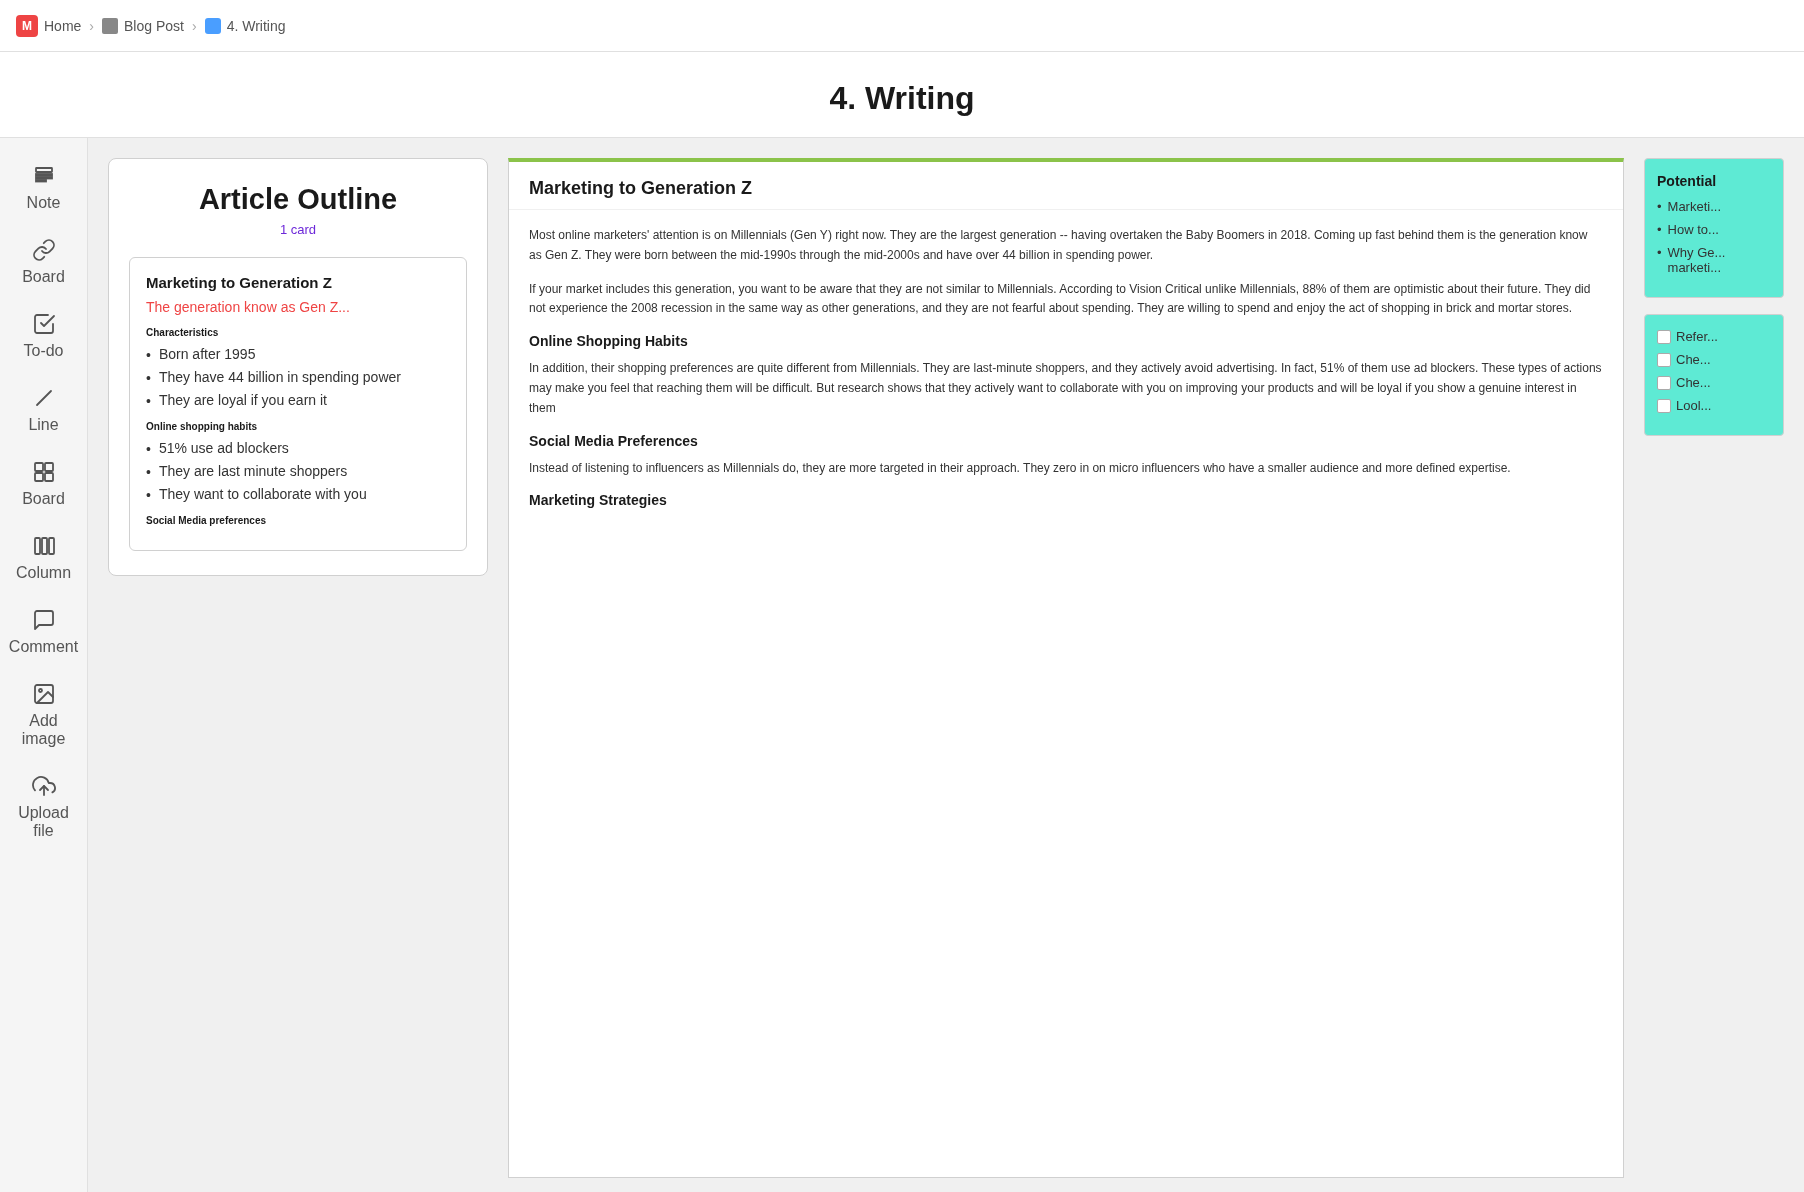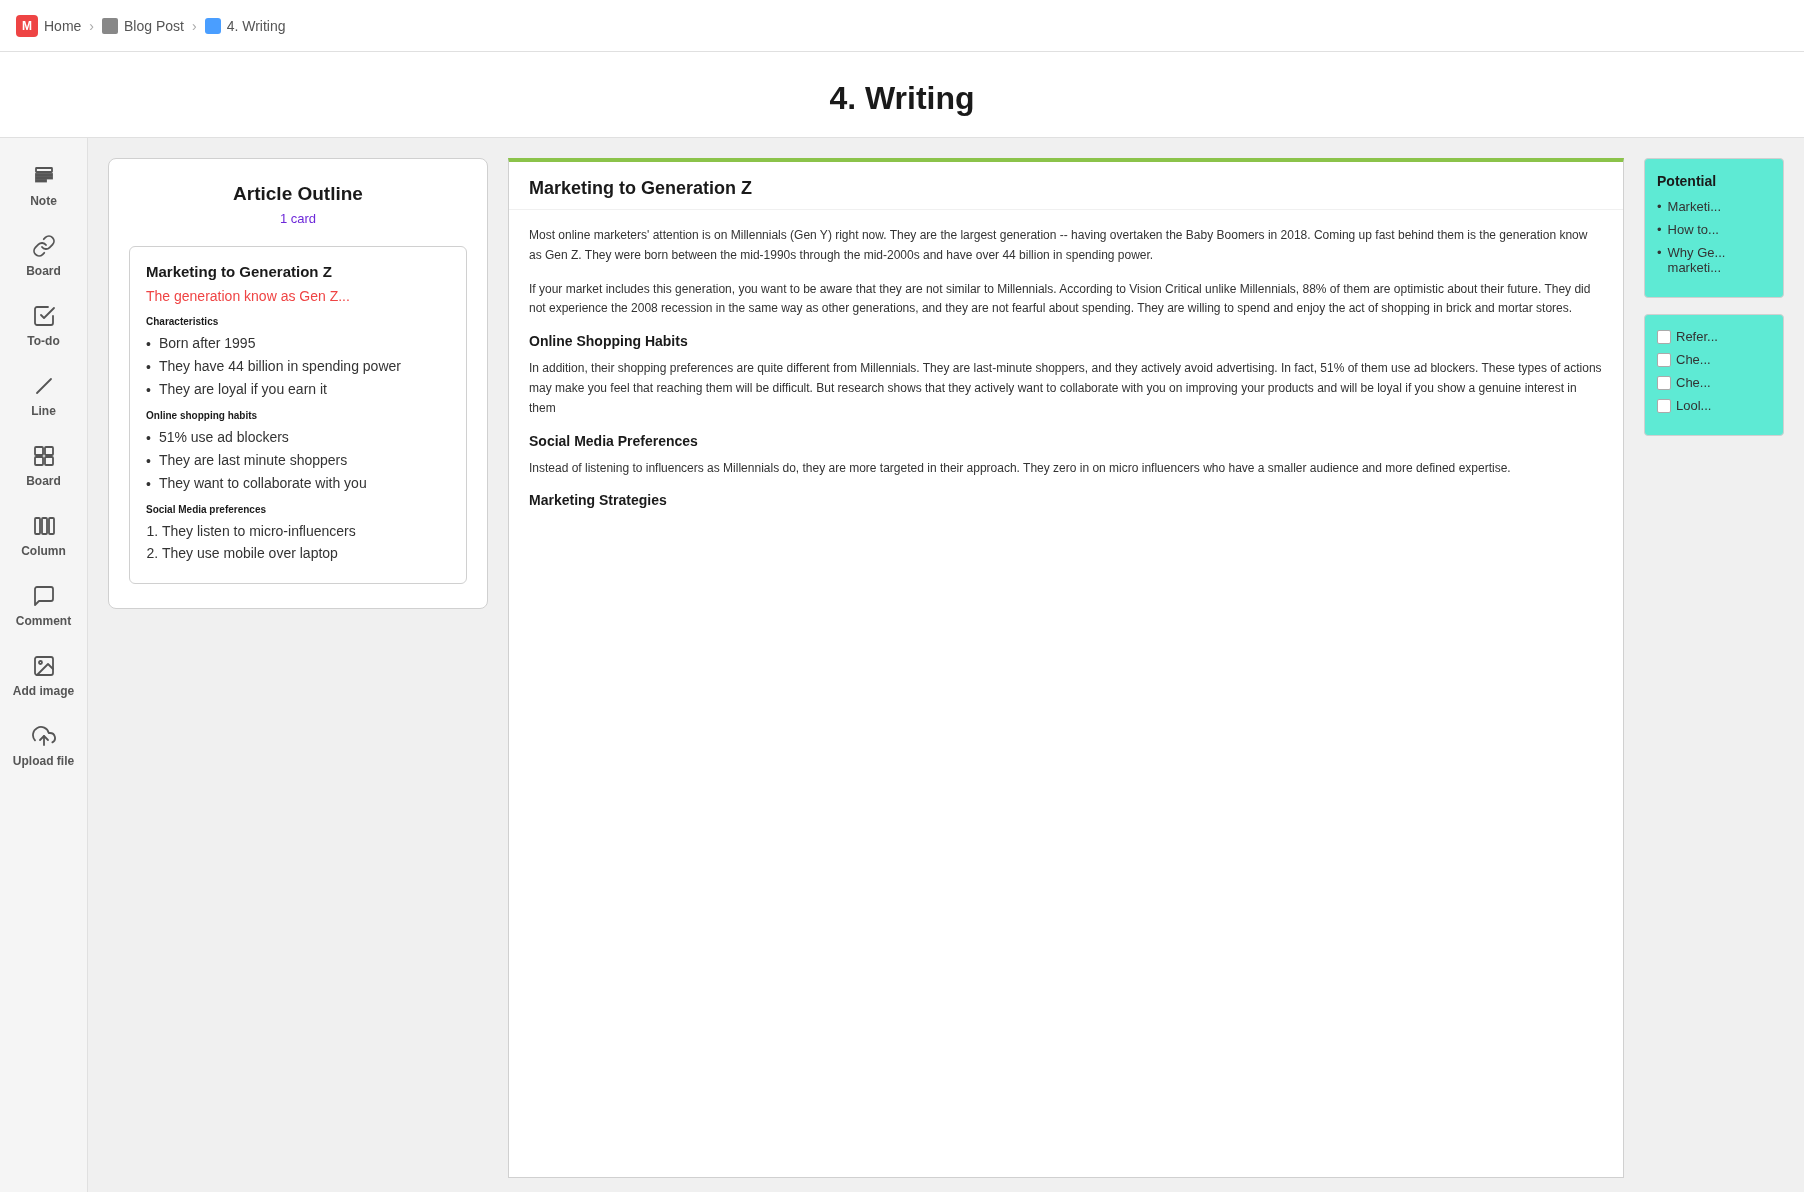--- a/index.html
+++ b/index.html
@@ -82,24 +82,23 @@
       cursor: pointer;
       border-radius: 6px;
       width: 70px;
     }
     .sidebar-item-icon {
       width: 28px; height: 28px;
       display: flex; align-items: center; justify-content: center;
       color: #555;
     }
     .sidebar-item-label {
-      font-size: 12px;
+      font-size: 16px;
       color: #555;
       text-align: center;
-      font-weight: bold;
     }
 
     
     .content-area {
       flex: 1;
       display: flex;
       gap: 20px;
       padding: 20px;
       overflow: hidden;
     }
@@ -110,21 +109,21 @@
       min-width: 380px;
     }
     .outline-card-container {
       background: #fff;
       border: 1px solid #d0d0d0;
       border-radius: 8px;
       padding: 24px 20px;
     }
     .outline-title {
       text-align: center;
-      font-size: 19px;
+      font-size: 29px;
       font-weight: 600;
       margin-bottom: 6px;
     }
     .outline-subtitle {
       text-align: center;
       font-size: 13px;
       color: #6d28d9;
       margin-bottom: 20px;
     }
     .card-inner {
@@ -425,24 +424,20 @@
               </li>
             <li>
                 <span>They are last minute shoppers</span>
               </li>
             <li>
                 <span>They want to collaborate with you</span>
               </li>
           </ul>
 
           <div class="section-heading">Social Media preferences</div>
-          <ol class="numbered-list">
-            <li>They listen to micro-influencers</li>
-            <li>They use mobile over laptop</li>
-          </ol>
         </div>
       </div>
     </div>
 
     <div class="main-content-panel">
       <div class="article-header">
         <h2>Marketing to Generation Z</h2>
       </div>
       <div class="article-body">
         <p>Most online marketers' attention is on Millennials (Gen Y) right now. They are the largest generation -- having overtaken the Baby Boomers in 2018. Coming up fast behind them is the generation know as Gen Z. They were born between the mid-1990s through the mid-2000s and have over 44 billion in spending power.</p>

